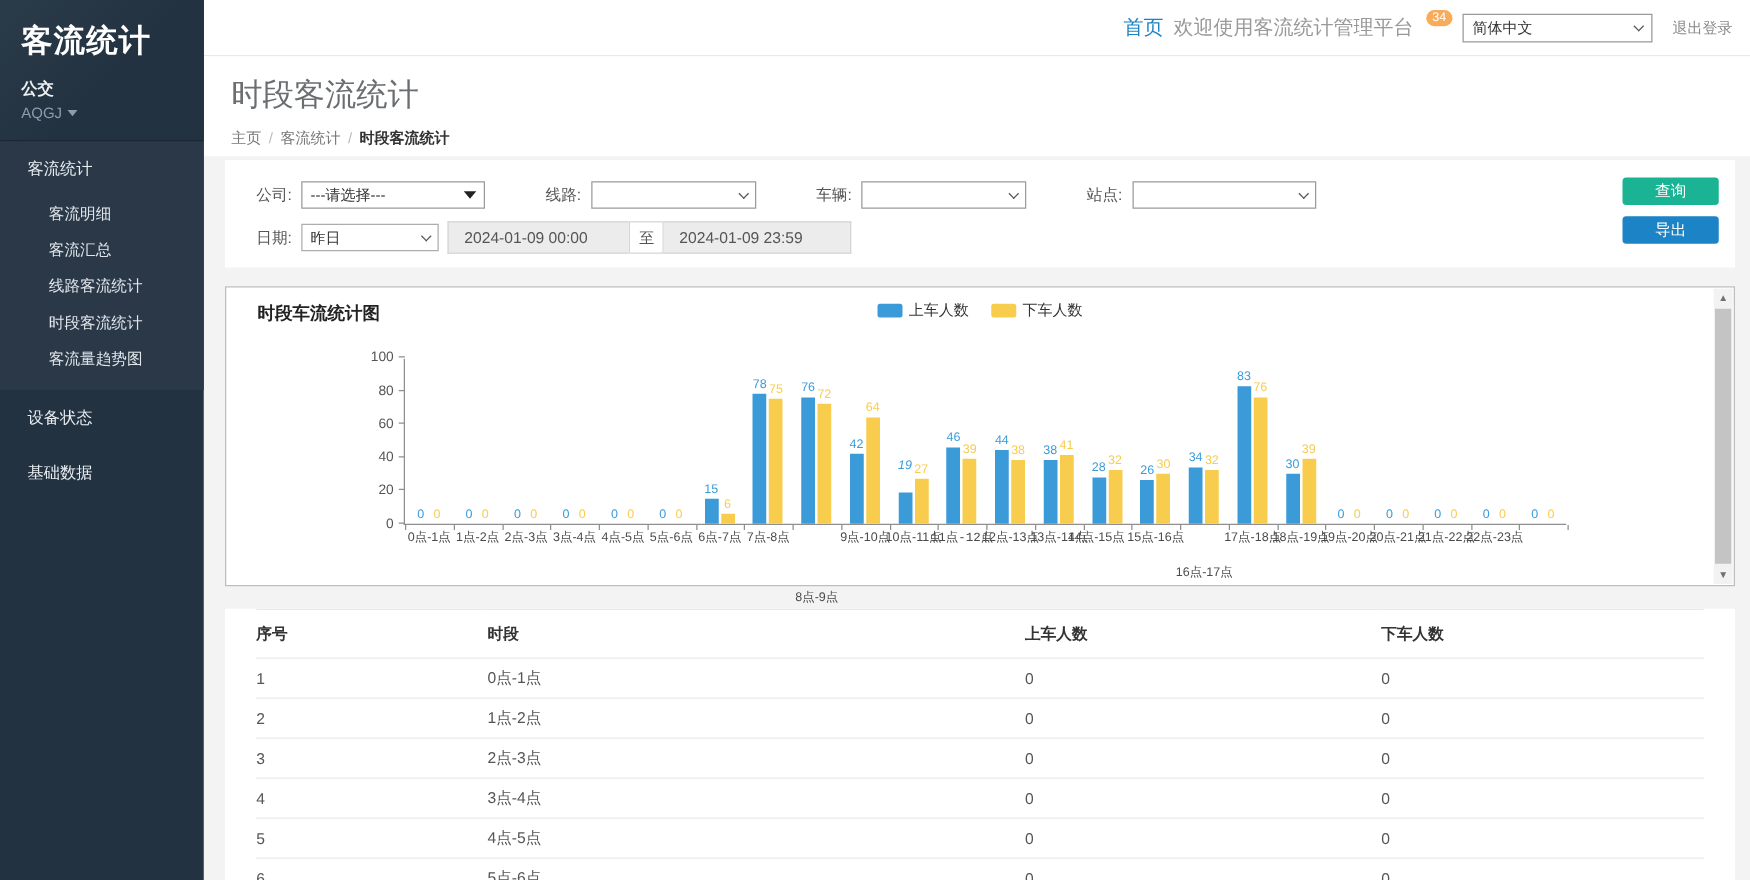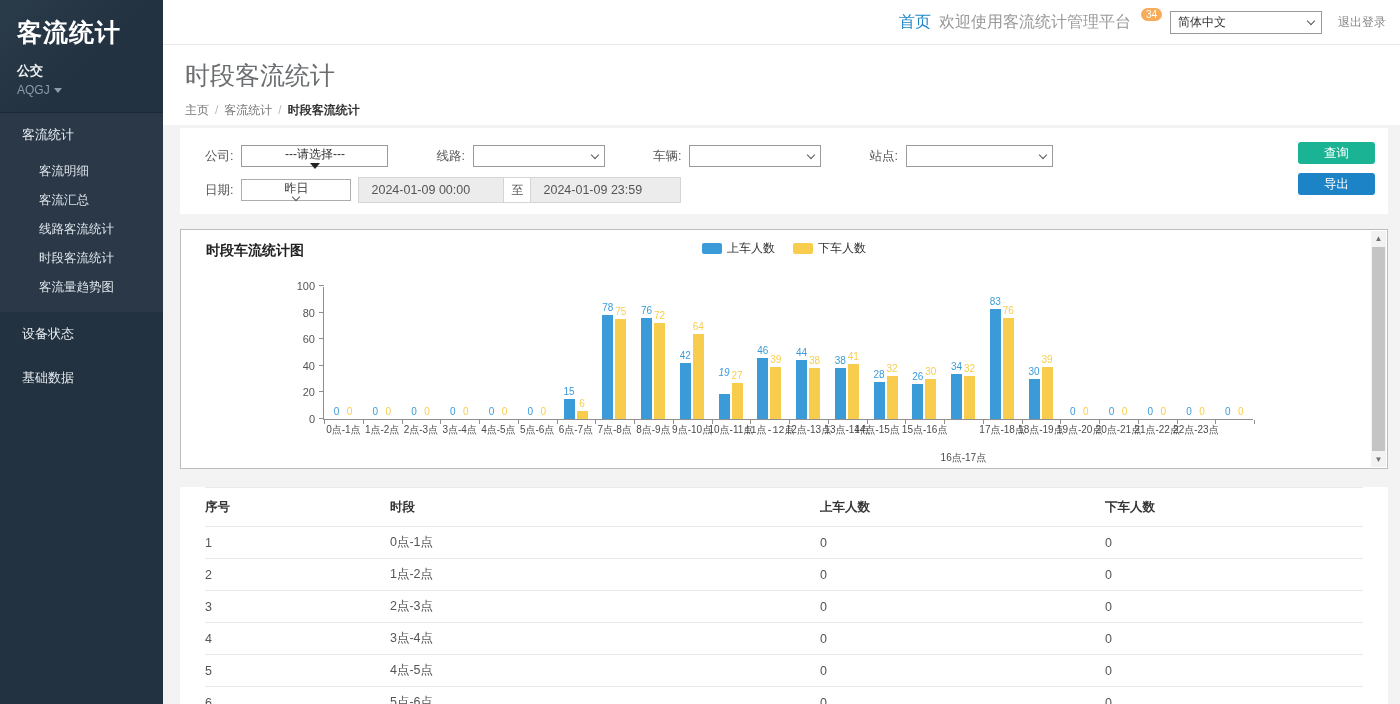--- a/index.html
+++ b/index.html
@@ -35,24 +35,24 @@
   .breadcrumb .sep { color:#bbb; margin:0 6px; }
   .breadcrumb .current { font-weight:bold; color:#333; }
 
   .content { padding:3px 12px 0 17px; }
 
   
   .filter-panel { background:#fff; height:86px; position:relative; padding:15px 0 0 25px; margin-bottom:15px; }
   .f-row { display:flex; align-items:center; height:26px; margin-bottom:8px; }
   .f-label { font-size:12.5px; color:#555; margin-right:8px; }
   .selbox { height:22px; border:1px solid #9b9b9b; background:#fff; display:flex; align-items:center; justify-content:space-between; padding:0 6px; font-size:12px; color:#333; cursor:pointer; }
-  .selbox.w1 { width:147px; margin-right:48px;flex-direction:column; }
+  .selbox.w1 { width:147px; margin-right:48px; }
   .selbox.w2 { width:132px; margin-right:48px; }
   .selbox.w4 { width:147px; }
-  .selbox.date-preset { width:110px; margin-right:7px; border-color:#adadad;flex-direction:column; }
+  .selbox.date-preset { width:110px; margin-right:7px; border-color:#adadad; }
   .caret-filled { width:0; height:0; border-left:5px solid transparent; border-right:5px solid transparent; border-top:6px solid #222; }
   .date-input { height:26px; background:#ececec; border:1px solid #d5d5d5; font-size:12.5px; color:#555; display:flex; align-items:center; padding-left:12px; }
   .date-start { width:145px; border-right:none; }
   .date-end { width:150px; border-left:none; }
   .to-addon { width:28px; height:26px; background:#fff; border:1px solid #d5d5d5; display:flex; align-items:center; justify-content:center; font-size:12px; color:#555; }
   .btn { position:absolute; right:13px; width:77px; height:22px; border:none; border-radius:3px; color:#fff; font-size:12.5px; cursor:pointer; font-family:inherit; }
   .btn-search { top:14px; background:#1ab394; }
   .btn-export { top:45px; background:#1c84c6; }
 
   
@@ -235,21 +235,21 @@
           <div class="bar-val" style="left: 268.75px; bottom: 105.74px; color: rgb(59, 155, 217);">78</div>
           <div class="bar" style="left: 291.25px; height: 99.75px; background: rgb(248, 205, 78);"></div>
           <div class="bar-val" style="left: 281.75px; bottom: 101.75px; color: rgb(248, 205, 78);">75</div>
           <div class="x-tick" style="left: 271.25px;"></div>
           <div class="x-lab" style="left: 290.625px;">7点-8点</div>
           <div class="bar" style="left: 317px; height: 101.08px; background: rgb(59, 155, 217);"></div>
           <div class="bar-val" style="left: 307.5px; bottom: 103.08px; color: rgb(59, 155, 217);">76</div>
           <div class="bar" style="left: 330px; height: 95.76px; background: rgb(248, 205, 78);"></div>
           <div class="bar-val" style="left: 320.5px; bottom: 97.76px; color: rgb(248, 205, 78);">72</div>
           <div class="x-tick" style="left: 310px;"></div>
-          <div class="x-lab" style="left: 329.375px;">8点-9点</div>
+          <div class="x-lab" style="left: 329.375px; margin-top: 48px;">8点-9点</div>
           <div class="bar" style="left: 355.75px; height: 55.86px; background: rgb(59, 155, 217);"></div>
           <div class="bar-val" style="left: 346.25px; bottom: 57.86px; color: rgb(59, 155, 217);">42</div>
           <div class="bar" style="left: 368.75px; height: 85.12px; background: rgb(248, 205, 78);"></div>
           <div class="bar-val" style="left: 359.25px; bottom: 87.12px; color: rgb(248, 205, 78);">64</div>
           <div class="x-tick" style="left: 348.75px;"></div>
           <div class="x-lab" style="left: 368.125px;">9点-10点</div>
           <div class="bar" style="left: 394.5px; height: 25.27px; background: rgb(59, 155, 217);"></div>
           <div class="bar-val" style="left: 385px; bottom: 41px; color: rgb(59, 155, 217); font-style: italic;">19</div>
           <div class="bar" style="left: 407.5px; height: 35.91px; background: rgb(248, 205, 78);"></div>
           <div class="bar-val" style="left: 398px; bottom: 37.91px; color: rgb(248, 205, 78);">27</div>

